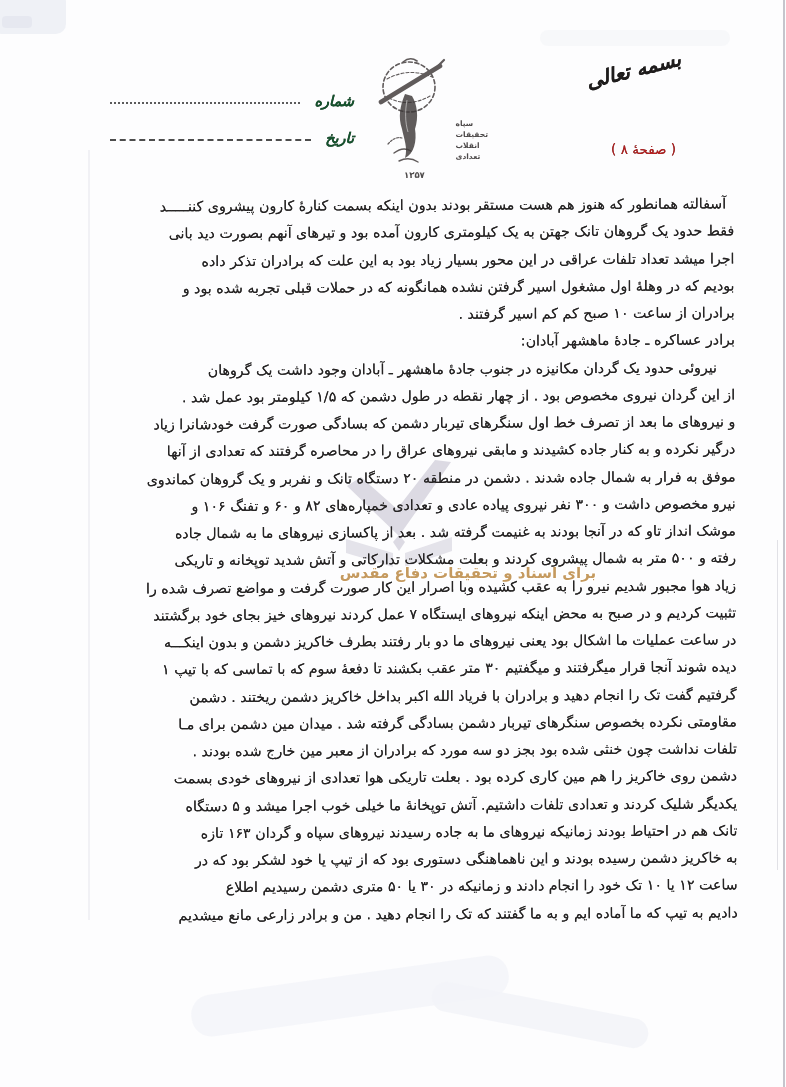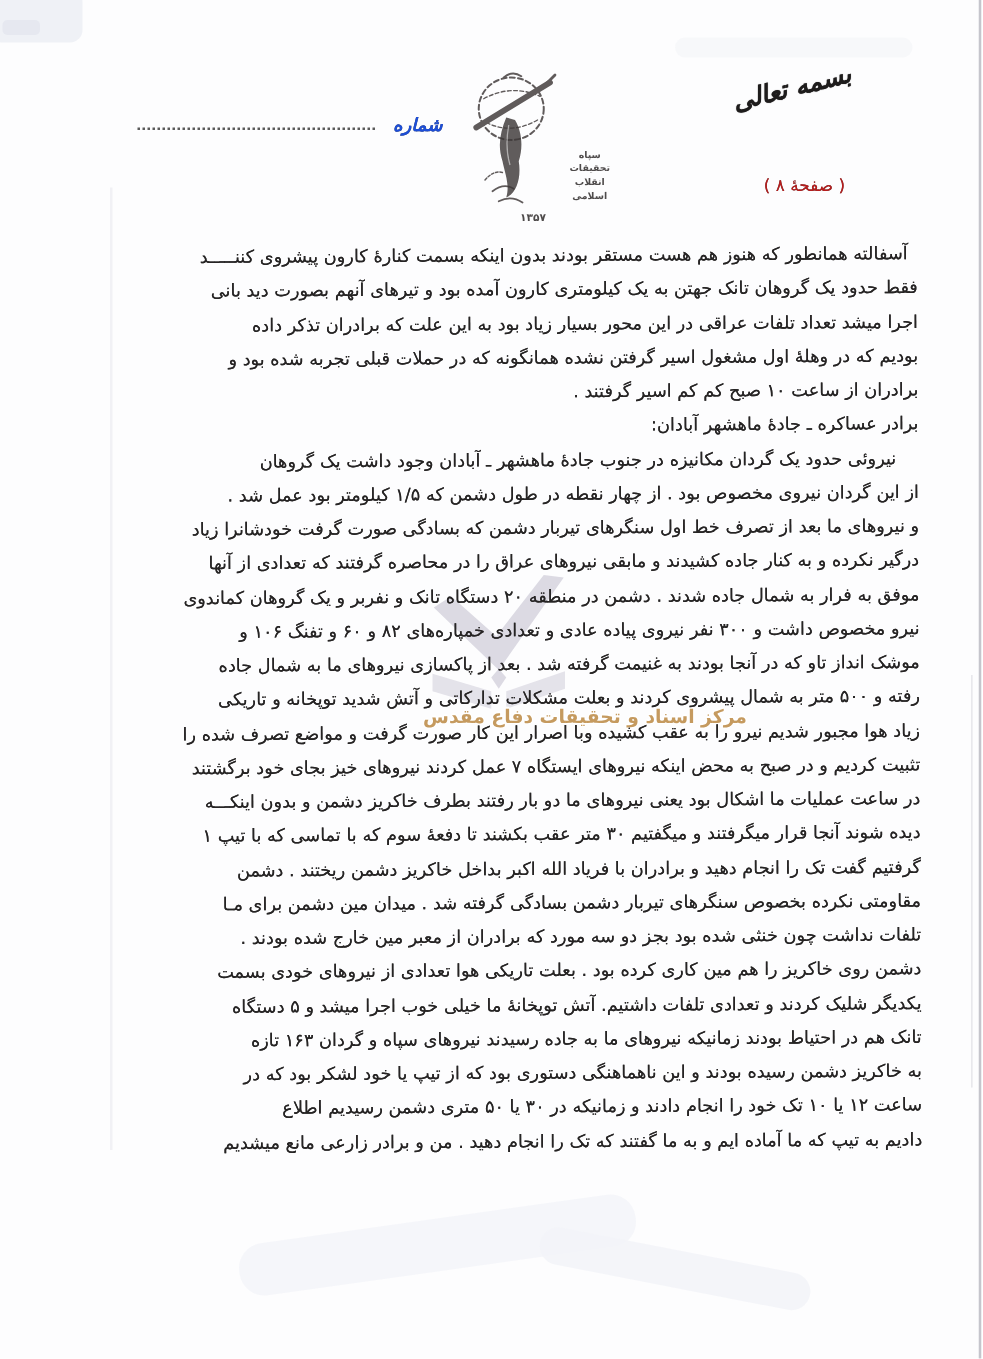--- a/index.html
+++ b/index.html
@@ -26,36 +26,36 @@
   }
   .page-number{
     position:absolute;top:141px;right:110px;font-size:13.5px;color:#b91c1c;direction:rtl;
     letter-spacing:2px;text-shadow:0 0 .5px rgba(30,28,28,.8);
   }
 
   
   .form-block{position:absolute;top:72px;left:106px;width:248px;direction:rtl;}
   .form-row{display:flex;align-items:flex-end;height:37px;}
   .form-label{
-    font-size:14.5px;font-weight:bold;font-style:italic;color:#1d4ed8;flex:0 0 auto;
+    font-size:14.5px;font-weight:bold;font-style:italic;color:#14532d;flex:0 0 auto;
     text-shadow:0 0 .5px rgba(30,28,28,.8);
   }
   .form-line{flex:1 1 auto;height:1px;margin:0 14px 5px 4px;}
   .line-dotted{border-bottom:2px dotted #5b5b5b;}
   .line-dashed{border-bottom:2px dashed #4c4c4c;}
   .line-solid{border-bottom:1.5px solid #3a3a3a;}
 
   
   .logo-block{position:absolute;top:56px;left:374px;width:114px;height:124px;}
   .logo-emblem{position:absolute;left:0;top:0;}
   .logo-org{
-    position:absolute;right:0;top:62px;direction:rtl;text-align:center;
+    position:absolute;right:0;top:62px;direction:rtl;text-align:left;
     font-size:7.5px;line-height:11px;font-weight:bold;color:#3c3838;opacity:.9;
   }
-  .logo-year{position:absolute;left:30px;bottom:0;font-size:8.5px;font-weight:bold;color:#3c3838;opacity:.9;margin-left:12px;}
+  .logo-year{position:absolute;left:30px;bottom:0;font-size:8.5px;font-weight:bold;color:#3c3838;opacity:.9;}
 
   
   .watermark-logo{position:absolute;left:338px;top:460px;opacity:.75;}
   .watermark-text{
     position:absolute;left:336px;top:564px;width:264px;text-align:center;direction:rtl;
     font-size:15px;font-weight:bold;letter-spacing:.5px;color:#c59a5f;
     text-shadow:1px 0 0 #fff,-1px 0 0 #fff,0 1px 0 #fff,0 -1px 0 #fff,
                 .7px .7px 0 #fff,-.7px -.7px 0 #fff,.7px -.7px 0 #fff,-.7px .7px 0 #fff;
   }
 
@@ -84,20 +84,24 @@
   <div class="artifact a-smudge3"></div>
 
   <div class="besmele">بسمه تعالی</div>
   <div class="page-number">( صفحهٔ ۸ )</div>
 
   <div class="form-block">
     <div class="form-row">
       <span class="form-label">شماره</span>
       <span class="form-line line-dotted"></span>
     </div>
+    <div class="form-row">
+      <span class="form-label">تاریخ</span>
+      <span class="form-line line-dashed"></span>
+    </div>
   </div>
 
   <div class="logo-block">
     <svg class="logo-emblem" width="76" height="114" viewBox="0 0 76 114">
       <g fill="none" stroke="#453f3f" stroke-linecap="round" opacity="0.85">
         <path d="M29,6 q7,-6 14,-1" stroke-width="1.6"></path>
         <ellipse cx="35" cy="31" rx="26" ry="25" stroke-width="1.6" stroke-dasharray="4 2.6"></ellipse>
         <path d="M13,23 Q35,11 58,21" stroke-width="1.1" stroke-dasharray="3 2"></path>
         <path d="M15,42 Q35,52 56,40" stroke-width="1.1" stroke-dasharray="3 2"></path>
         <path d="M7,46 L66,10" stroke-width="4.6"></path>
@@ -106,32 +110,32 @@
         <path d="M25,105 q10,-5 19,1" stroke-width="1.4"></path>
         <path d="M14,88 q7,-8 14,-6" stroke-width="1.2" stroke-dasharray="2 1.5"></path>
       </g>
       <path d="M31,38 C26,50 24,61 28,73 C30,83 34,92 31,102 C40,98 43,85 41,73 C45,61 43,48 38,40 Z" fill="#3d3838" opacity="0.82"></path>
       <path d="M33,44 C31,55 31,66 34,76" fill="none" stroke="#fdfdfe" stroke-width="1" opacity="0.5"></path>
     </svg>
     <div class="logo-org">
       <div>سپاه</div>
       <div>تحقیقات</div>
       <div>انقلاب</div>
-      <div>اسلامی</div>
+      <div>تعدادی</div>
     </div>
     <div class="logo-year">۱۳۵۷</div>
   </div>
 
   <svg class="watermark-logo" width="122" height="108" viewBox="0 0 122 108">
     <path d="M9,26 L61,76 L113,2 L97,0 L59,49 L23,17 Z" fill="#c9c7d3" opacity="0.85"></path>
     <path d="M55,82 L61,91 L67,82 L61,75 Z" fill="#c9c7d3" opacity="0.85"></path>
     <path d="M8,79 L55,93 L55,107 L8,93 Z" fill="#d3d1dc" opacity="0.8"></path>
     <path d="M114,77 L67,93 L67,107 L114,91 Z" fill="#d3d1dc" opacity="0.8"></path>
   </svg>
-  <div class="watermark-text">مرکز اسناد و تحقیقات دفاع مقدس</div>
+  <div class="watermark-text">برای اسناد و تحقیقات دفاع مقدس</div>
 
   <div class="body-text">
     <div class="body-line indent1">آسفالته همانطور که هنوز هم هست مستقر بودند بدون اینکه بسمت کنارهٔ کارون پیشروی کننـــــد</div>
     <div class="body-line">فقط حدود یک گروهان تانک جهتن به یک کیلومتری کارون آمده بود و تیرهای آنهم بصورت دید بانی</div>
     <div class="body-line">اجرا میشد  تعداد تلفات عراقی در این محور بسیار زیاد بود به این علت که برادران تذکر داده</div>
     <div class="body-line">بودیم که در وهلهٔ اول مشغول اسیر گرفتن نشده همانگونه که در حملات قبلی تجربه شده بود  و</div>
     <div class="body-line">برادران از ساعت ۱۰ صبح کم کم اسیر گرفتند .</div>
     <div class="body-line">برادر عساکره ـ جادهٔ ماهشهر آبادان:</div>
     <div class="body-line indent2">نیروئی حدود یک گردان مکانیزه در جنوب جادهٔ ماهشهر ـ آبادان وجود داشت یک گروهان</div>
     <div class="body-line">از این گردان نیروی مخصوص بود .  از چهار نقطه در طول دشمن که ۱/۵ کیلومتر بود عمل شد .</div>

